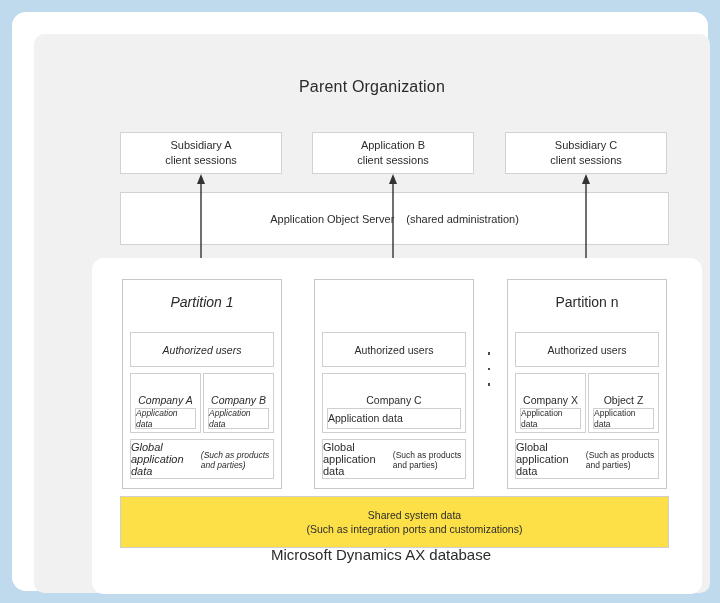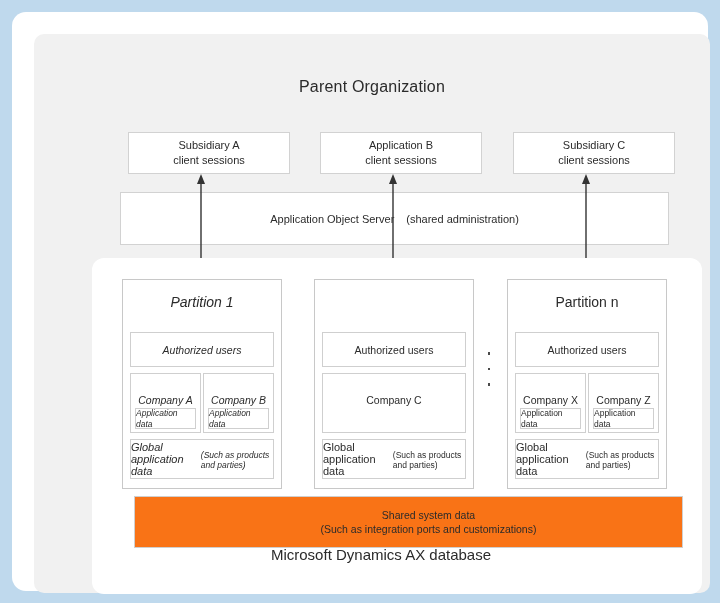--- a/index.html
+++ b/index.html
@@ -63,21 +63,20 @@
   .subsidiary {
     width: 162px;
     height: 42px;
     top: 98px;
     display: flex;
     flex-direction: column;
     align-items: center;
     justify-content: center;
     line-height: 1.32;
     font-size: 11px;
-    margin-left: 8px;
   }
   .sub-a { left: 86px; }
   .sub-b { left: 278px; }
   .sub-c { left: 471px; }
 
   
   .aos-box {
     left: 86px;
     top: 158px;
     width: 549px;
@@ -245,25 +244,25 @@
   .ellipsis span {
     display: block;
     width: 2.5px;
     height: 2.5px;
     background: #4a4a4a;
   }
 
   
   .shared-system {
     position: absolute;
-    left: 100px;
+    left: 86px;
     top: 462px;
     width: 549px;
     height: 52px;
-    background: #f97316;
+    background: #fde047;
     border: 1px solid #cfcfcf;
     box-sizing: border-box;
     display: flex;
     flex-direction: column;
     align-items: center;
     justify-content: center;
     padding-left: 40px;
   }
   .shared-system .ss-main { font-size: 10.5px; }
   .shared-system .ss-sub  { font-size: 10.5px; margin-top: 2px; }
@@ -351,20 +350,23 @@
         <span class="gd-sub">(Such as products and parties)</span>
       </div>
     </div>
 
     <div class="partition part-2">
       <div class="authorized-users">Authorized users</div>
 
       <div class="companies">
         <div class="company single">
           <div class="company-name">Company C</div>
+          <div class="app-data wide">
+            <span>Application data</span>
+          </div>
         </div>
       </div>
 
       <div class="global-data">
         <span class="gd-main">Global application data</span>
         <span class="gd-sub">(Such as products and parties)</span>
       </div>
     </div>
 
     <div class="ellipsis">
@@ -379,21 +381,21 @@
 
       <div class="companies">
         <div class="company dual-left">
           <div class="company-name">Company X</div>
           <div class="app-data">
             <span>Application</span>
             <span>data</span>
           </div>
         </div>
         <div class="company dual-right">
-          <div class="company-name">Company Z</div>
+          <div class="company-name">Object Z</div>
           <div class="app-data">
             <span>Application</span>
             <span>data</span>
           </div>
         </div>
       </div>
 
       <div class="global-data">
         <span class="gd-main">Global application data</span>
         <span class="gd-sub">(Such as products and parties)</span>

